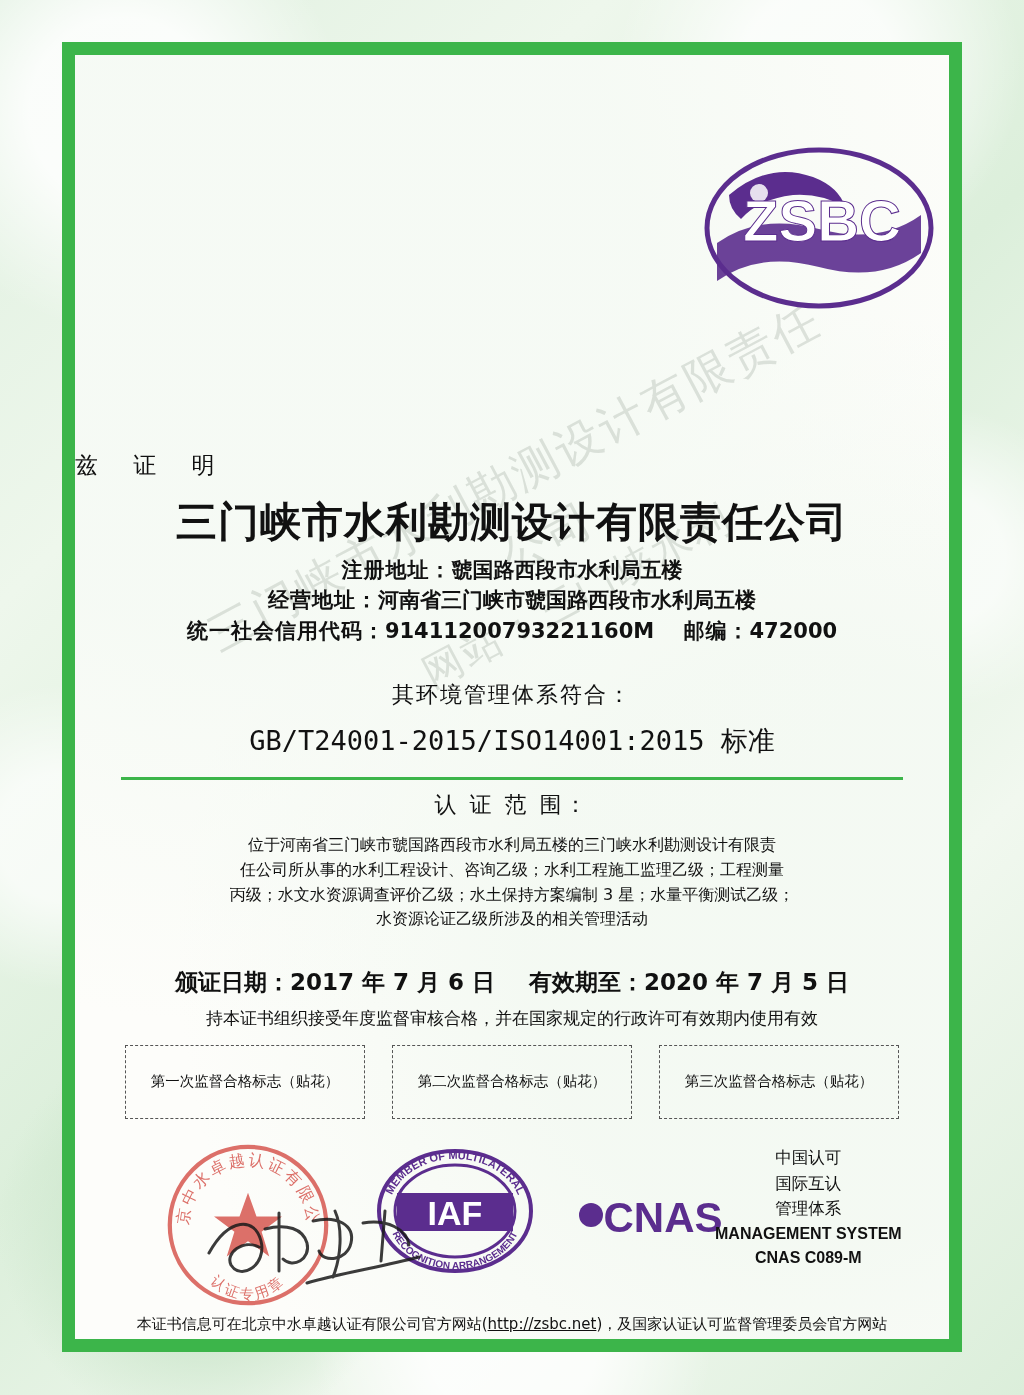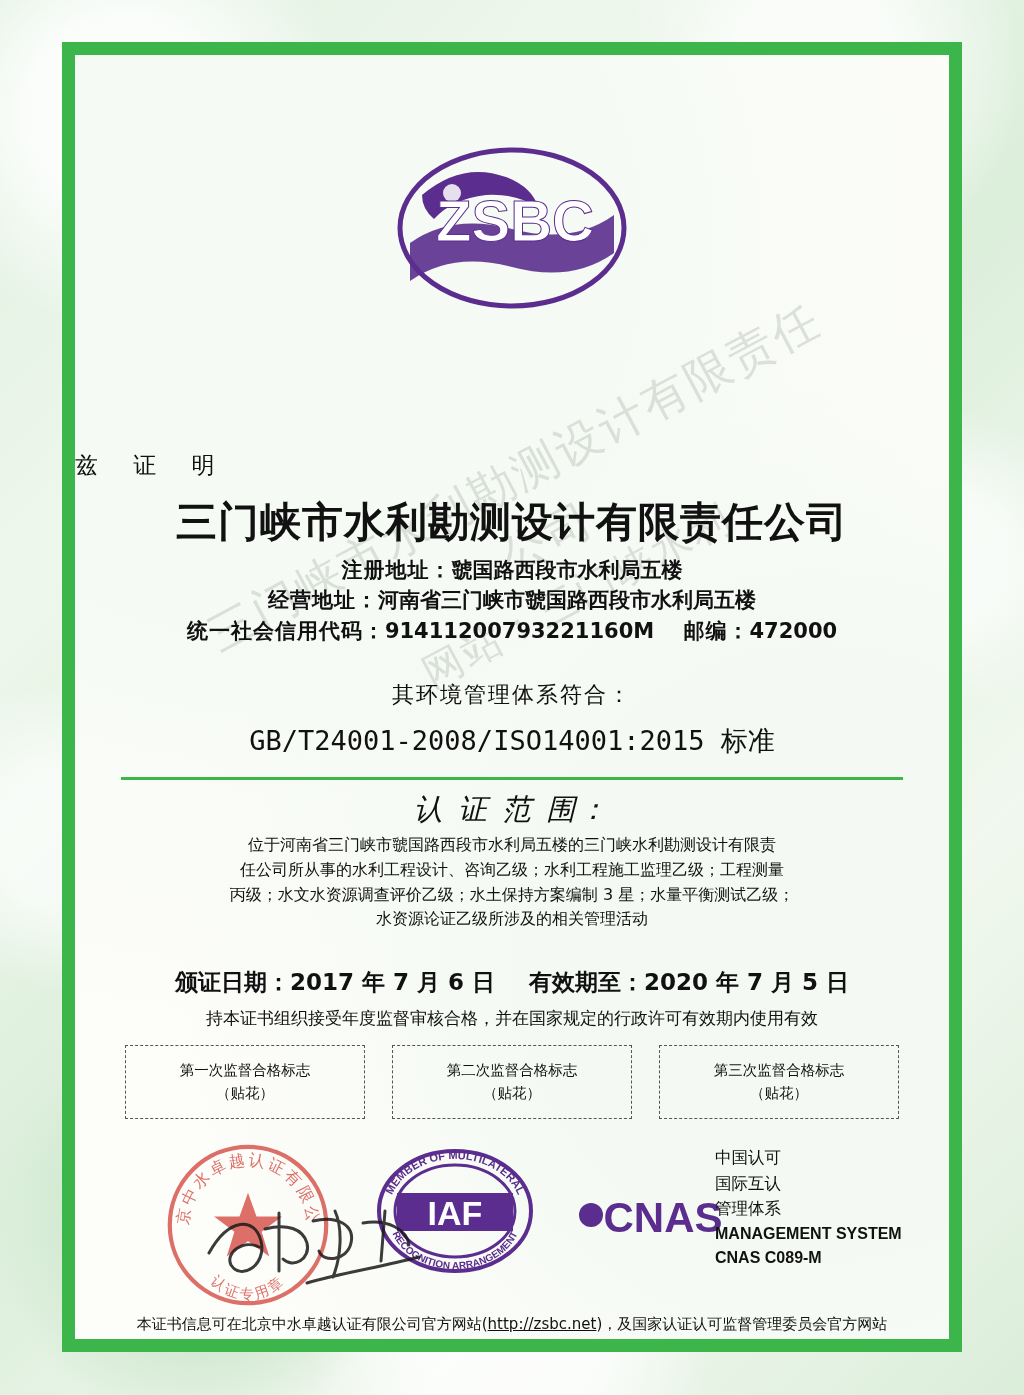--- a/index.html
+++ b/index.html
@@ -71,21 +71,21 @@
     z-index: 5;
   }
   .watermark div:nth-child(2) { font-size: 40px; }
 
   
   .logo-wrap {
     position: absolute;
     left: 0; right: 0;
     top: 88px;
     display: flex;
-    justify-content: center;
+    justify-content: flex-end;
     z-index: 6;
   }
 
   
   .main-title {
     position: absolute;
     left: 0; right: 0;
     top: 275px;
     text-align: center;
     font-size: 46px;
@@ -180,26 +180,25 @@
     height: 3px;
     background: #3cb54a;
     z-index: 6;
   }
 
   .scope-title {
     position: absolute;
     left: 0; right: 0;
     top: 735px;
     text-align: center;
-    font-size: 29px;
+    font-size: 22px;
     letter-spacing: 3px;
     color: #111;
     z-index: 6;
     font-family: "DejaVu Sans", sans-serif;
-    font-style: italic;
   }
 
   .scope-body {
     position: absolute;
     left: 48px;
     right: 48px;
     top: 778px;
     text-align: center;
     font-size: 16px;
     line-height: 1.55;
@@ -241,21 +240,21 @@
     top: 990px;
     display: flex;
     justify-content: space-between;
     z-index: 6;
   }
   .sbox {
     width: 238px;
     height: 72px;
     border: 1.5px dashed #555;
     display: flex;
-    flex-direction: column;
+    flex-direction: row;
     align-items: center;
     justify-content: center;
     font-size: 14.5px;
     line-height: 1.6;
     color: #111;
     font-family: "DejaVu Sans", sans-serif;
   }
 
   .seal {
     position: absolute;
@@ -281,20 +280,21 @@
 
   .accred-text {
     position: absolute;
     left: 640px;
     top: 1090px;
     font-size: 16.5px;
     line-height: 1.55;
     color: #111;
     font-family: "DejaVu Sans", sans-serif;
     z-index: 6;
+    text-align: center;
   }
   .accred-text .en { font-weight: bold; font-family: "Liberation Sans", sans-serif; font-size: 16px; }
 
   .rep {
     position: absolute;
     left: 0; right: 0;
     top: 1232px;
     text-align: center;
     font-size: 20px;
     font-weight: bold;
@@ -351,21 +351,21 @@
         </div>
         <div class="addr-line">
           <span class="lbl">经营地址：</span><span>河南省三门峡市虢国路西段市水利局五楼</span>
         </div>
         <div class="addr-line">
           <span class="lbl">统一社会信用代码：</span><span>91411200793221160M</span>&nbsp;&nbsp;&nbsp;&nbsp;<span class="lbl">邮编：</span><span>472000</span>
         </div>
       </div>
 
       <div class="conform">其环境管理体系符合：</div>
-      <div class="standard">GB/T24001-2008/ISO14001:2015 标准</div>
+      <div class="standard">GB/T24001-2015/ISO14001:2015 标准</div>
 
       <div class="divider"></div>
 
       <div class="scope-title">认 证 范 围：</div>
       <div class="scope-body">
         <p>位于河南省三门峡市虢国路西段市水利局五楼的三门峡水利勘测设计有限责</p>
         <p>任公司所从事的水利工程设计、咨询乙级；水利工程施工监理乙级；工程测量</p>
         <p>丙级；水文水资源调查评价乙级；水土保持方案编制 3 星；水量平衡测试乙级；</p>
         <p>水资源论证乙级所涉及的相关管理活动</p>
       </div>

